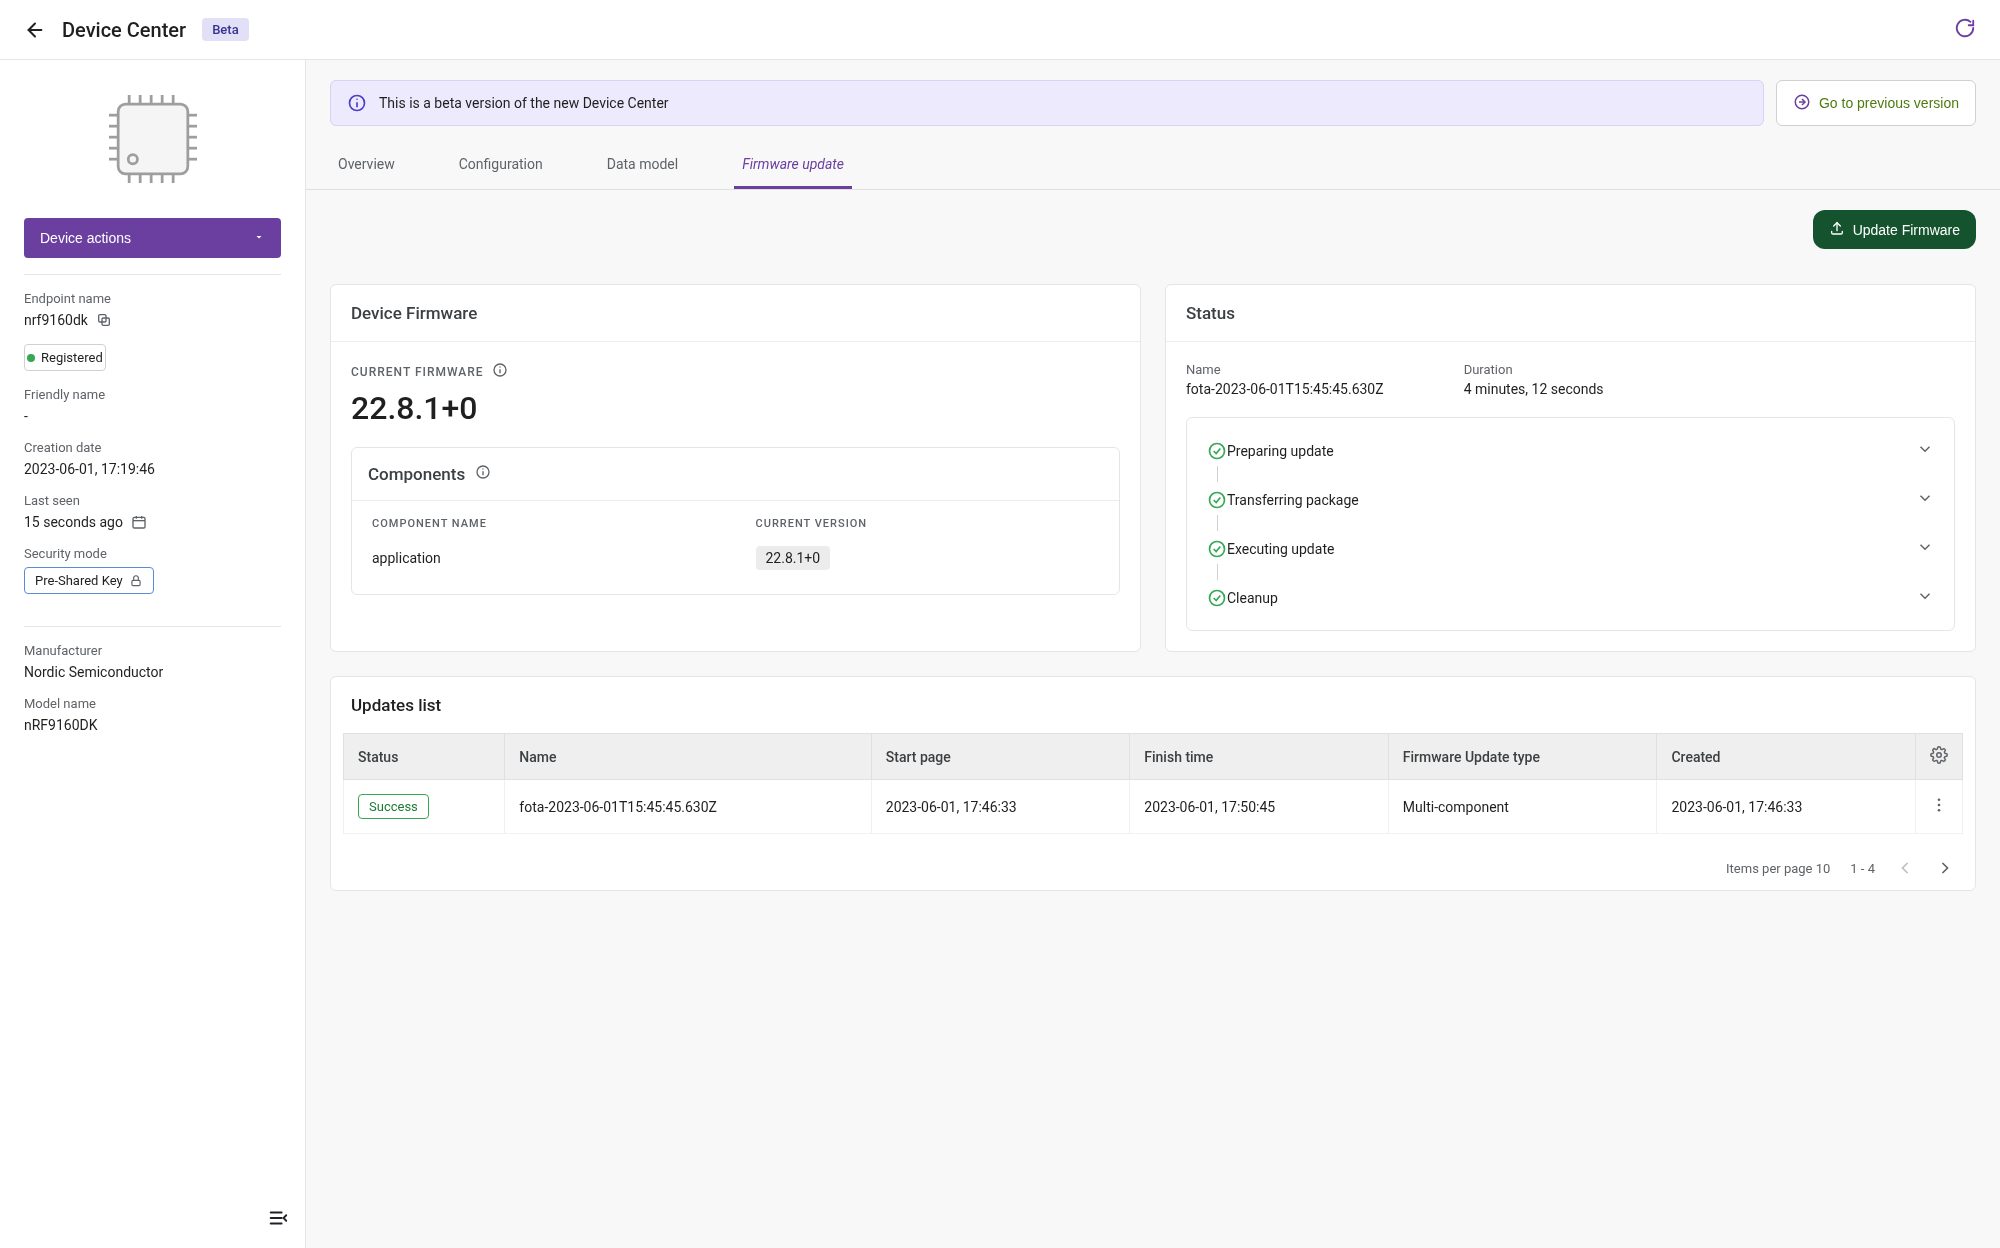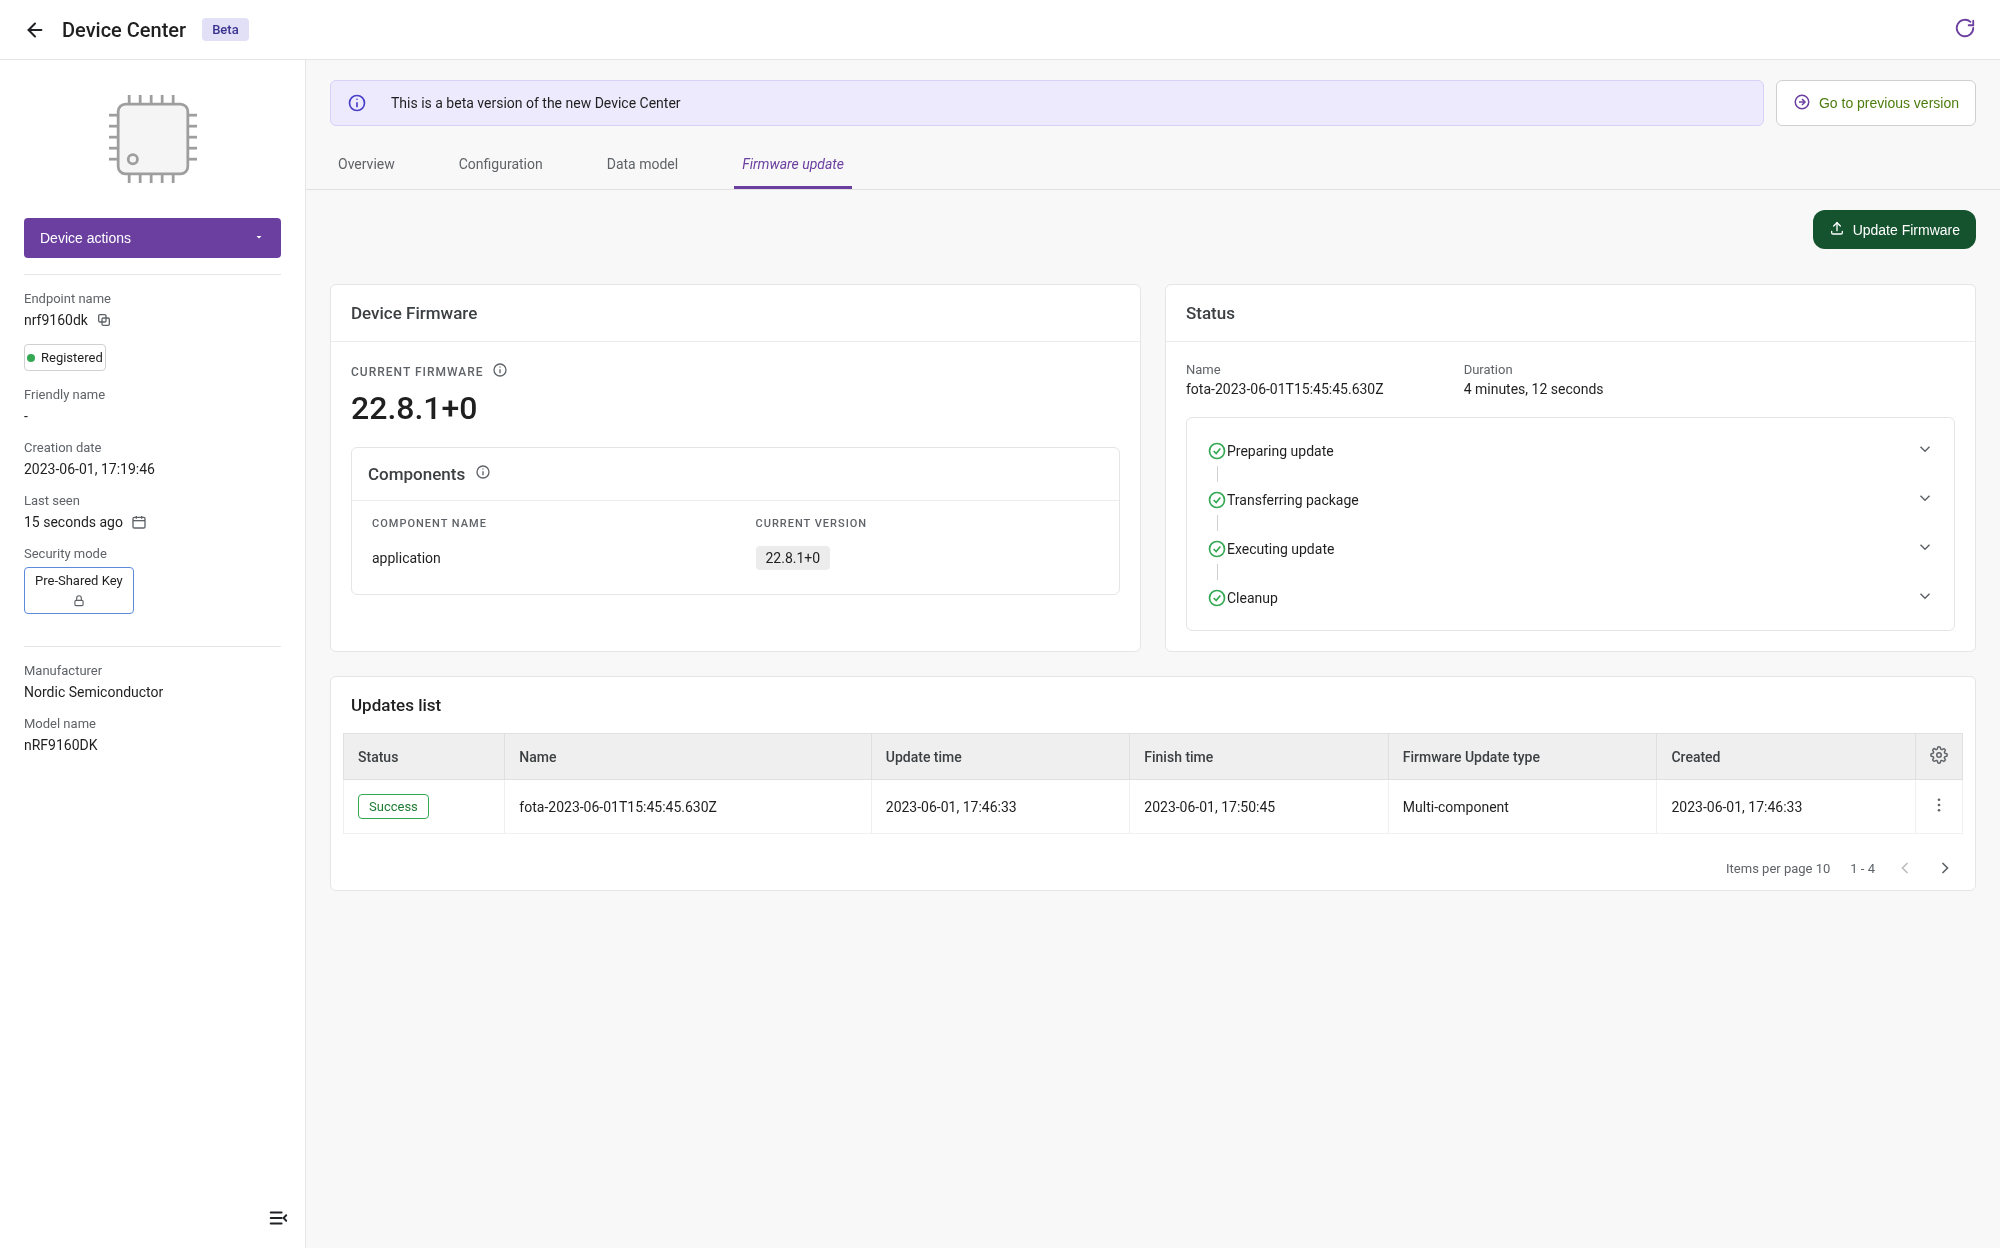--- a/index.html
+++ b/index.html
@@ -31,28 +31,28 @@
   .device-actions-btn {
     background:#6b3fa0; color:#fff; border:none; width:100%;
     padding:12px 16px; border-radius:4px; font-size:14px;
     display:flex; justify-content:space-between; align-items:center; cursor:pointer;
   }
   .side-divider { border:none; border-top:1px solid #e5e5e5; margin:16px 0; }
   .side-label { color:#5f6368; font-size:13px; margin-bottom:6px; }
   .side-value { font-size:14px; margin-bottom:16px; display:flex; align-items:center; gap:8px; }
   .status-pill { display:inline-flex; align-items:center; gap:6px; border:1px solid #d0d0d0; padding:5px 2px; border-radius:4px; font-size:13px;}
   .status-dot { width:8px; height:8px; border-radius:50%; background:#34a853; }
-  .psk-chip { display:inline-flex; align-items:center; gap:6px; border:1px solid #5b8bd8; color:#1f1f1f; padding:5px 10px; border-radius:4px; font-size:13px;flex-direction:column;}
+  .psk-chip { display:inline-flex; align-items:center; gap:6px; border:1px solid #5b8bd8; color:#1f1f1f; padding:5px 10px; border-radius:4px; font-size:13px;}
   .copy-icon, .calendar-icon, .lock-icon { display:inline-flex; color:#5f6368; }
   .collapse-btn { position:absolute; bottom:16px; right:16px; cursor:pointer; }
 
   .main { flex:1; background:#f8f8f8; overflow:auto; }
 
   .banner-row { display:flex; gap:12px; padding:20px 24px 0 24px; align-items:stretch;}
-  .beta-banner { flex:1; display:flex; align-items:center; gap:24px; background:#eceafc; border:1px solid #d6d2f8; border-radius:6px; padding:12px 16px;}
+  .beta-banner { flex:1; display:flex; align-items:center; gap:12px; background:#eceafc; border:1px solid #d6d2f8; border-radius:6px; padding:12px 16px;}
   .info-icon { color:#4a3fc9; display:flex;}
   .prev-version-btn { display:flex; align-items:center; gap:8px; background:#fff; border:1px solid #d0d0d0; color:#4d7c0f; padding:10px 16px; border-radius:6px; cursor:pointer; font-size:14px;}
   .prev-version-btn svg { color:#6b3fa0; }
 
   .tabs { display:flex; border-bottom:1px solid #e0e0e0; margin-top:16px; padding:0 24px; gap:48px;}
   .tab { padding:14px 8px; color:#5f6368; font-size:14px; cursor:pointer; border-bottom:3px solid transparent; }
   .tab.active { color:#6b3fa0; border-bottom-color:#6b3fa0;font-style:italic; }
 
   .action-row { display:flex; justify-content:flex-end; padding:20px 24px;}
   .update-fw-btn { display:flex; align-items:center; gap:8px; background:#14532d; color:#fff; border:none; padding:10px 16px; border-radius:12px; font-size:14px; cursor:pointer;}
@@ -386,21 +386,21 @@
     </div>
 
     <div class="updates-card">
       <div class="updates-header">Updates list</div>
       <div class="table-wrap">
         <table>
           <thead>
             <tr>
               <th>Status</th>
               <th>Name</th>
-              <th>Update time</th>
+              <th>Start page</th>
               <th>Finish time</th>
               <th>Firmware Update type</th>
               <th>Created</th>
               <th class="gear-cell">
                 <span>
                   <svg width="18" height="18" viewBox="0 0 24 24" fill="none" stroke="#5f6368" stroke-width="2">
                       <circle cx="12" cy="12" r="3"></circle>
                       <path d="M19.4 15a1.7 1.7 0 0 0 .34 1.87l.06.06a2 2 0 1 1-2.83 2.83l-.06-.06a1.7 1.7 0 0 0-1.87-.34 1.7 1.7 0 0 0-1 1.56V21a2 2 0 1 1-4 0v-.09a1.7 1.7 0 0 0-1-1.56 1.7 1.7 0 0 0-1.87.34l-.06.06a2 2 0 1 1-2.83-2.83l.06-.06a1.7 1.7 0 0 0 .34-1.87 1.7 1.7 0 0 0-1.56-1H3a2 2 0 1 1 0-4h.09a1.7 1.7 0 0 0 1.56-1 1.7 1.7 0 0 0-.34-1.87l-.06-.06a2 2 0 1 1 2.83-2.83l.06.06a1.7 1.7 0 0 0 1.87.34H9a1.7 1.7 0 0 0 1-1.56V3a2 2 0 1 1 4 0v.09a1.7 1.7 0 0 0 1 1.56 1.7 1.7 0 0 0 1.87-.34l.06-.06a2 2 0 1 1 2.83 2.83l-.06.06a1.7 1.7 0 0 0-.34 1.87V9a1.7 1.7 0 0 0 1.56 1H21a2 2 0 1 1 0 4h-.09a1.7 1.7 0 0 0-1.56 1z"></path>
                     </svg>
                 </span>

